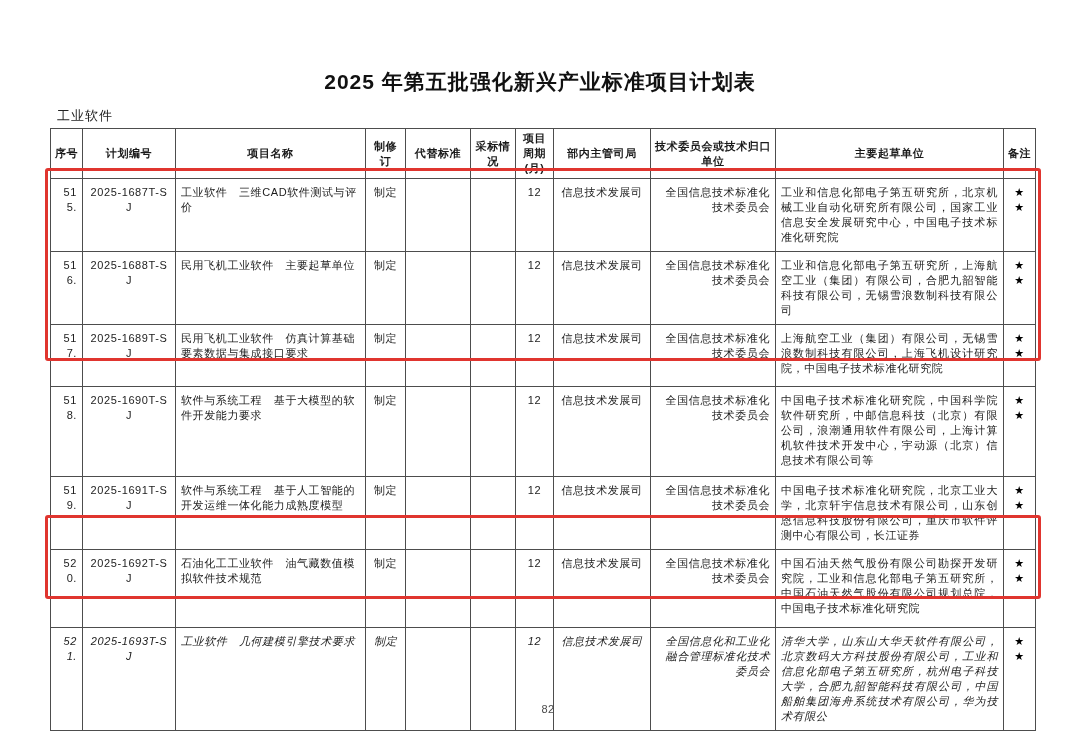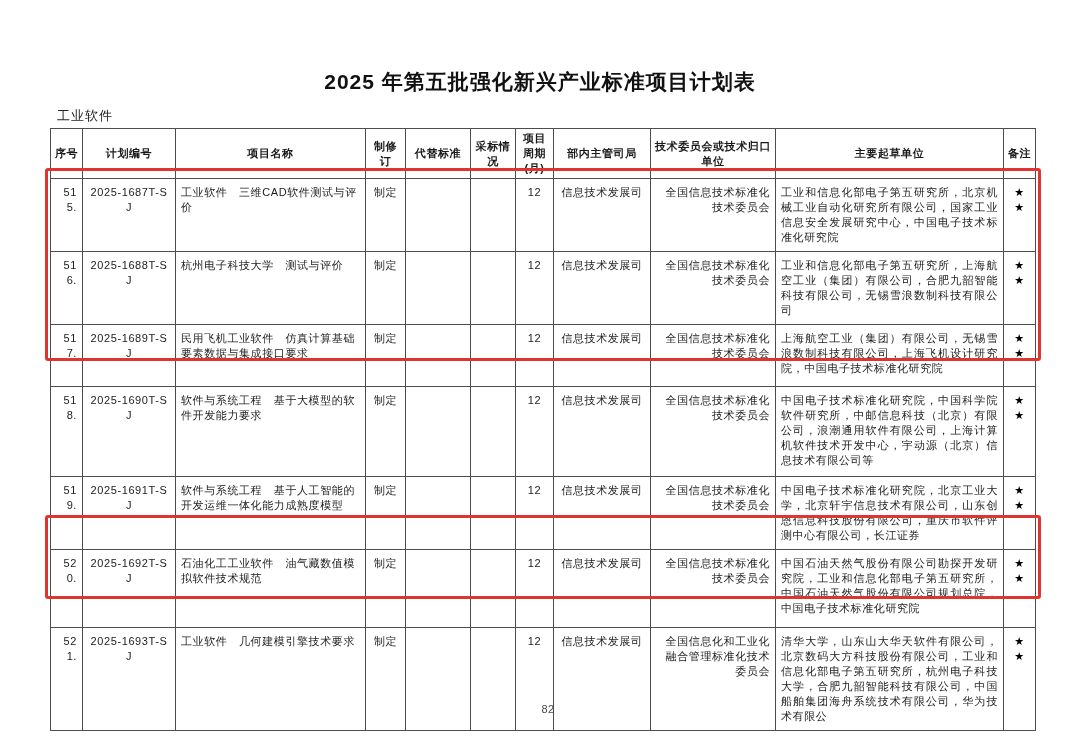--- a/index.html
+++ b/index.html
@@ -60,21 +60,21 @@
     padding: 2px 3px;
     color: #1a1a1a;
   }
   
   table.plan tbody tr:nth-child(1) { height: 68px; }
   table.plan tbody tr:nth-child(2) { height: 58px; }
   table.plan tbody tr:nth-child(3) { height: 62px; }
   table.plan tbody tr:nth-child(4) { height: 90px; padding-left: 7px; }
   table.plan tbody tr:nth-child(5) { height: 68px; }
   table.plan tbody tr:nth-child(6) { height: 78px; }
-  table.plan tbody tr:nth-child(7) { height: 92px; }
+  table.plan tbody tr:nth-child(7) { height: 92px; font-style: italic; }
 
   td.c-seq     { text-align: right; padding-right: 3px; letter-spacing: 0; }
   td.c-plan    { text-align: center; letter-spacing: 0; font-size: 11px; }
   td.c-name    { text-align: left; padding-left: 8px; letter-spacing: 0.3px; margin-top: 20px; }
   td.c-type    { text-align: center; }
   td.c-period  { text-align: center; letter-spacing: 0; }
   td.c-dept    { text-align: center; }
   td.c-committee { text-align: right; padding-left: 7px; }
   td.c-drafters  { text-align: left; padding-left: 6px; font-size: 11.5px; letter-spacing: 0.8px; text-align: justify; }
   td.c-remark  { text-align: center; white-space: pre-line; font-size: 10px; line-height: 17px; padding-top: 5px; color: #000; }
@@ -142,21 +142,21 @@
       <td class="c-period">12</td>
       <td class="c-dept">信息技术发展司</td>
       <td class="c-committee">全国信息技术标准化技术委员会</td>
       <td class="c-drafters">工业和信息化部电子第五研究所，北京机械工业自动化研究所有限公司，国家工业信息安全发展研究中心，中国电子技术标准化研究院</td>
       <td class="c-remark">★
 ★</td>
     </tr>
         <tr>
       <td class="c-seq">516.</td>
       <td class="c-plan">2025-1688T-SJ</td>
-      <td class="c-name">杭州电子科技大学　测试与评价</td>
+      <td class="c-name">民用飞机工业软件　主要起草单位</td>
       <td class="c-type">制定</td>
       <td class="c-replace"></td>
       <td class="c-adopt"></td>
       <td class="c-period">12</td>
       <td class="c-dept">信息技术发展司</td>
       <td class="c-committee">全国信息技术标准化技术委员会</td>
       <td class="c-drafters">工业和信息化部电子第五研究所，上海航空工业（集团）有限公司，合肥九韶智能科技有限公司，无锡雪浪数制科技有限公司</td>
       <td class="c-remark">★
 ★</td>
     </tr>

